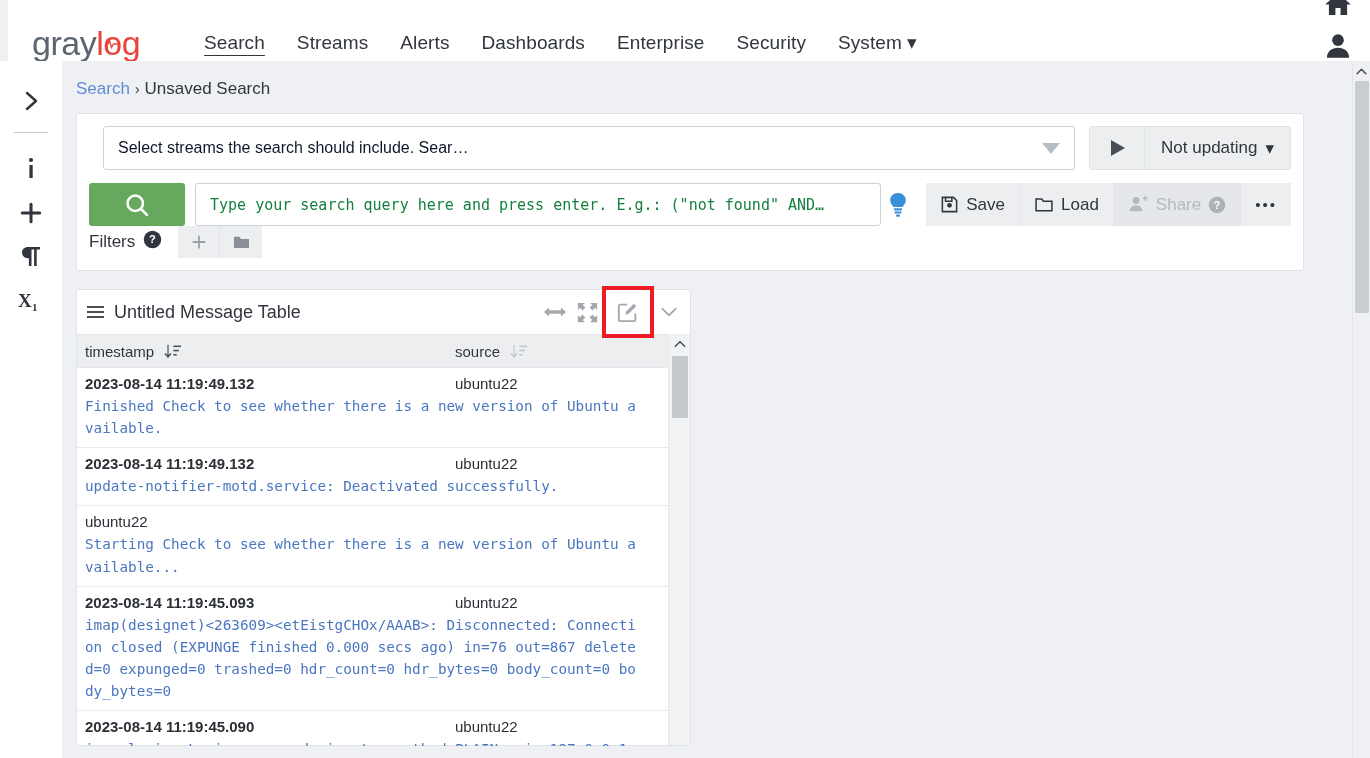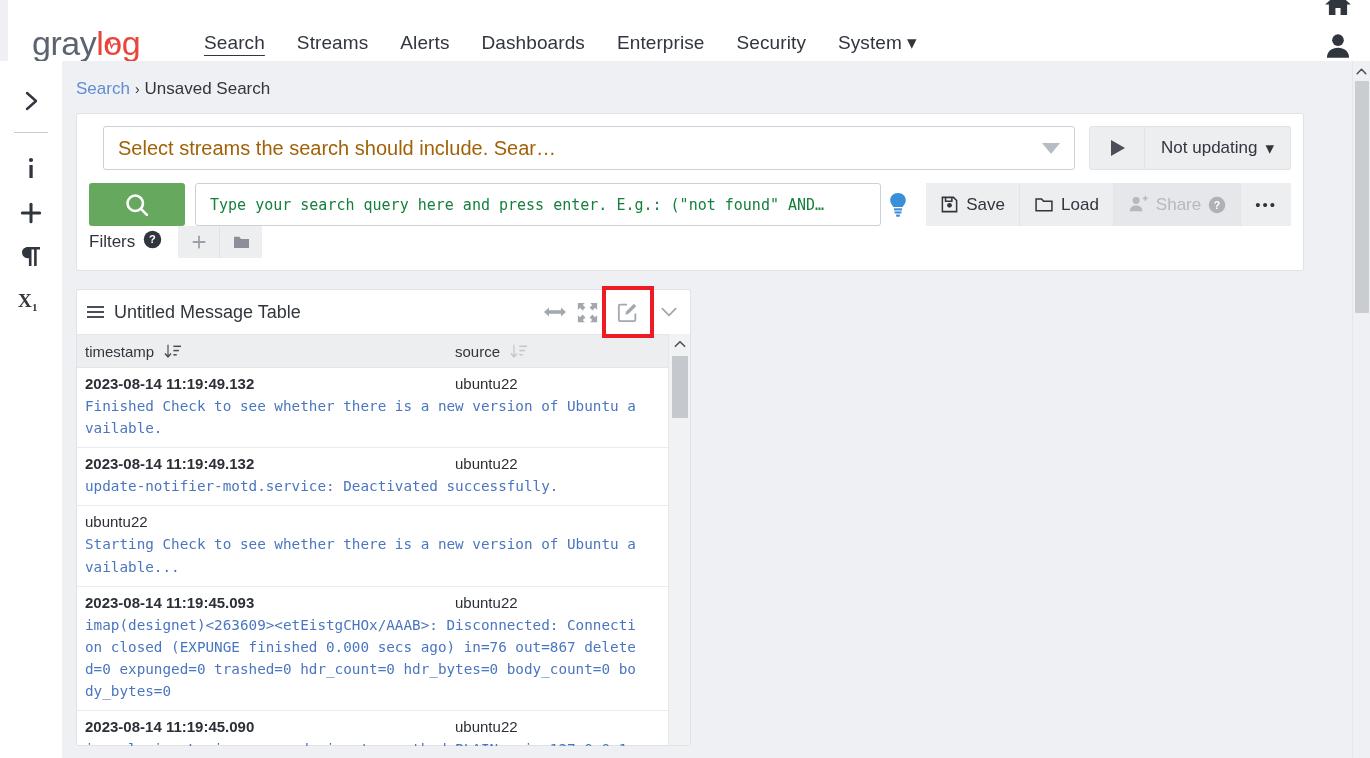--- a/index.html
+++ b/index.html
@@ -81,21 +81,21 @@
   }
   .tr-display {
     flex: 0 0 385px; background: #f4f5f6; border: 1px solid #e2e4e7; border-left: none;
     display: flex; align-items: center; padding-left: 18px; gap: 30px;
     font-size: 16px; color: #31353d; height: 44px;
   }
   .tr-display b { font-weight: 700; }
   .stream-select {
     flex: 1; margin-left: 14px; height: 44px; background: #fff;
     border: 1px solid #ccd1d7; border-radius: 3px; display: flex; align-items: center;
-    padding: 0 14px; color: #a16207; font-size: 20px; cursor: pointer; position: relative;
+    padding: 0 14px; color: #0f172a; font-size: 16px; cursor: pointer; position: relative;
     overflow: hidden; white-space: nowrap;
   }
   .stream-select .tri {
     margin-left: auto; width: 0; height: 0;
     border-left: 9px solid transparent; border-right: 9px solid transparent;
     border-top: 11px solid #b7bdc5;
   }
   .update-group { display: flex; margin-left: 14px; }
   .upd-play {
     width: 56px; height: 44px; background: #eceef0; border: 1px solid #e0e3e6;

